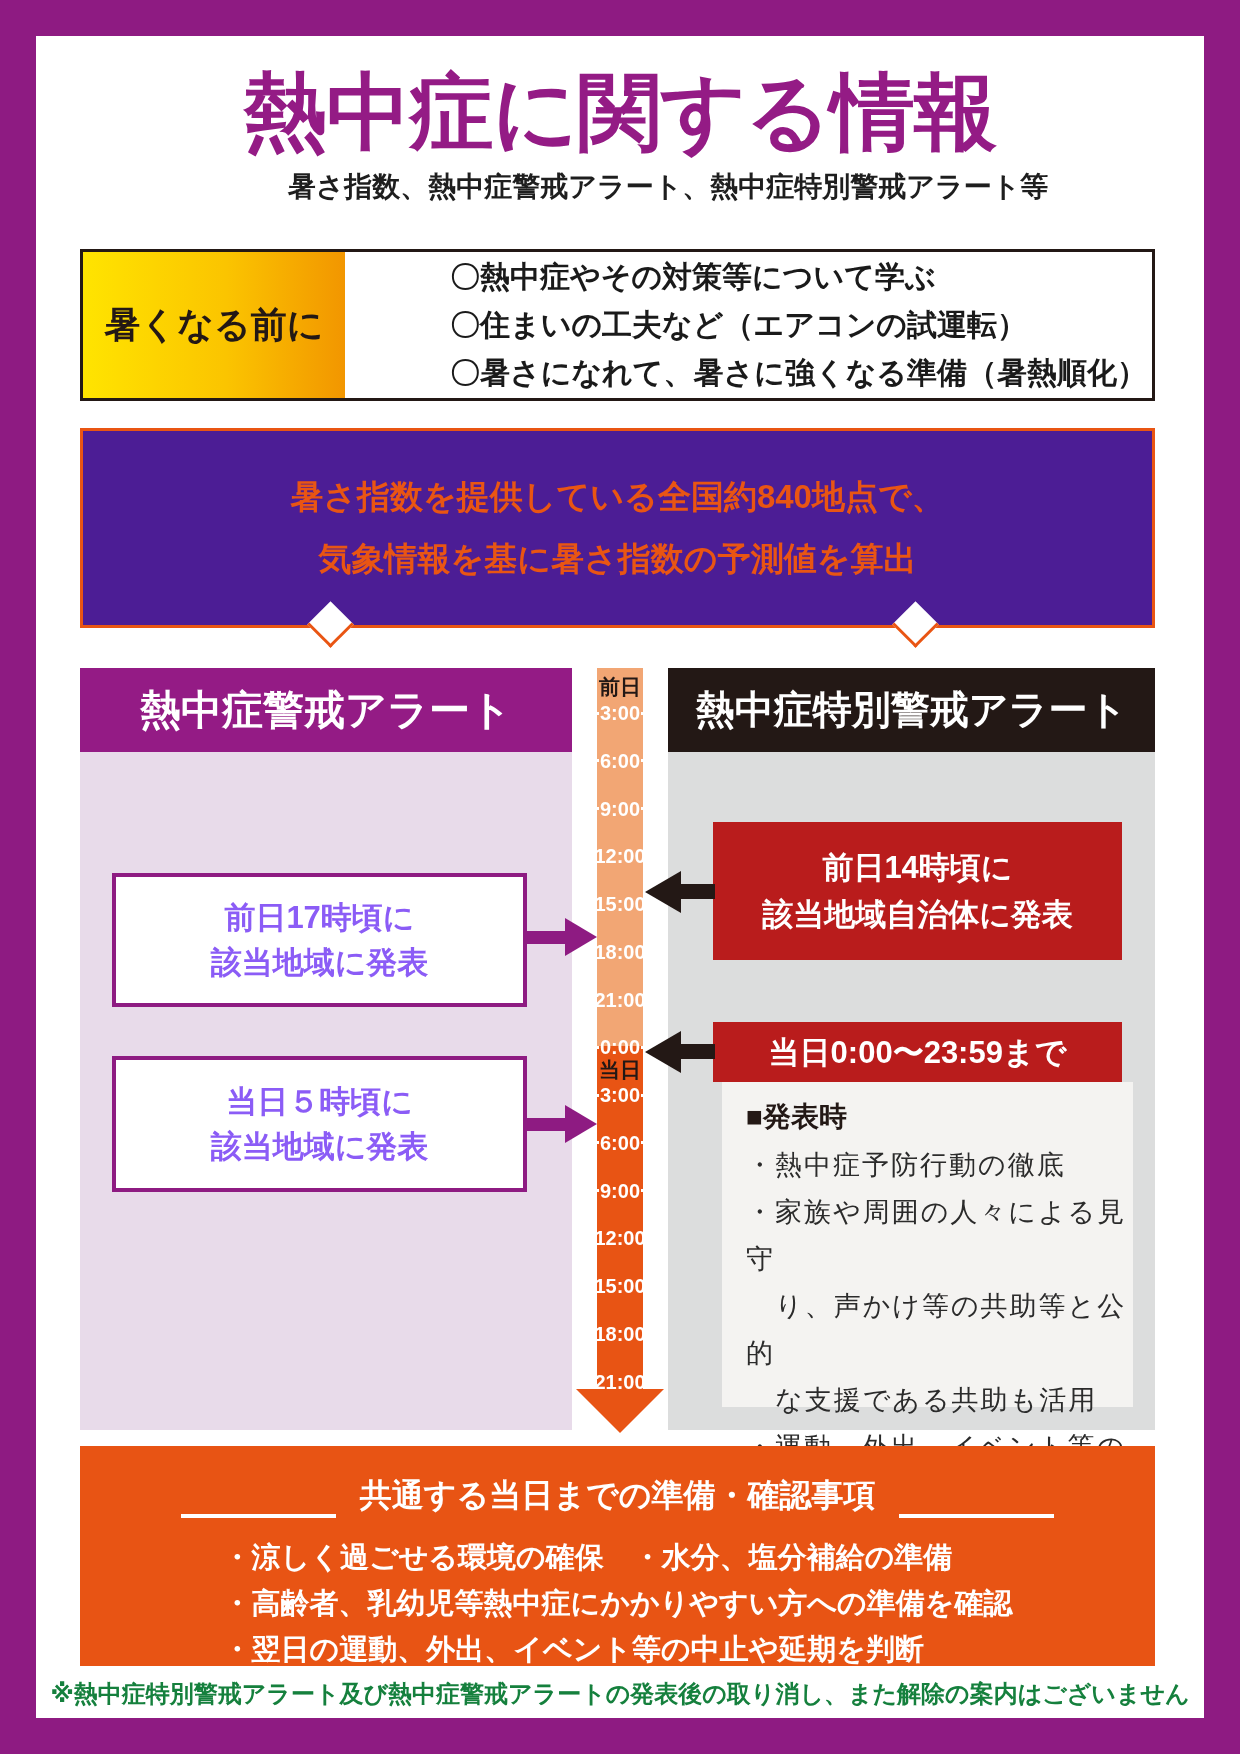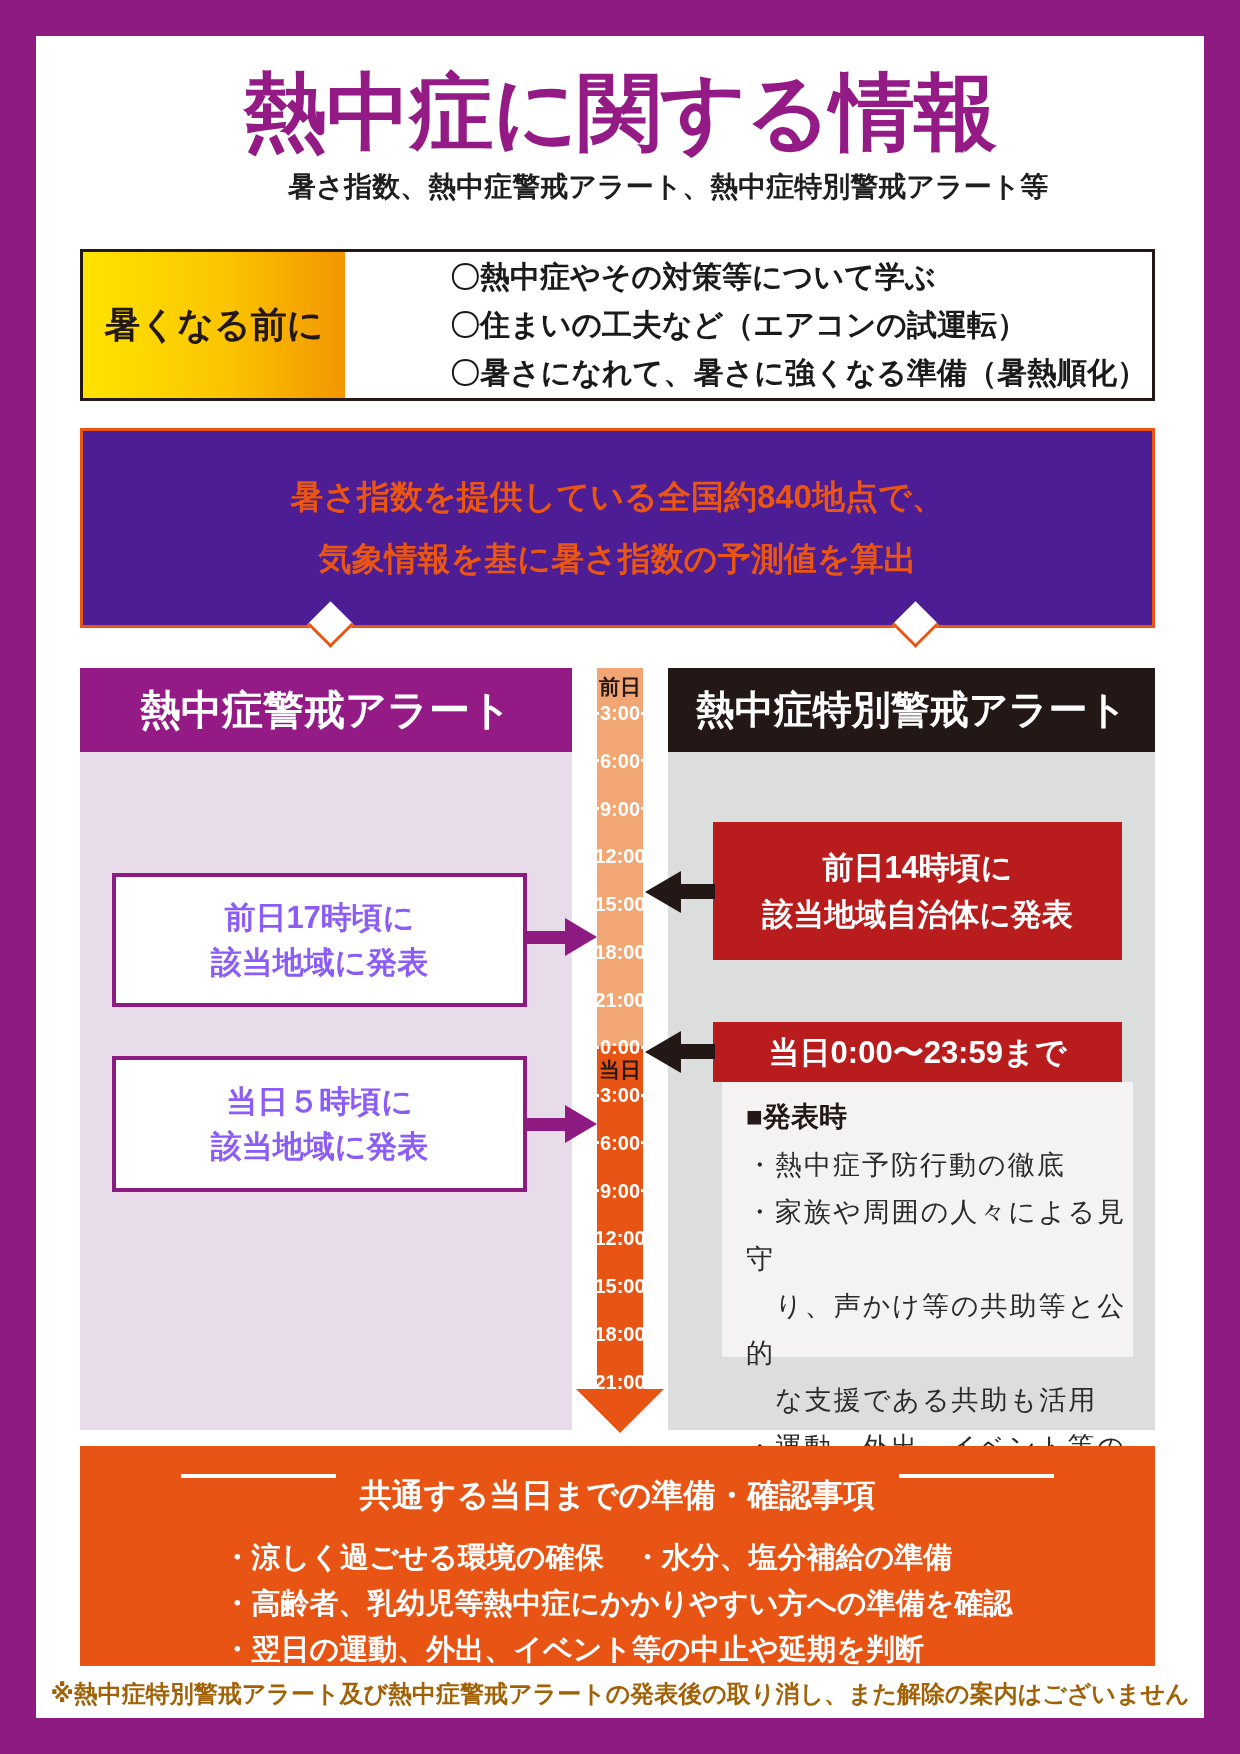--- a/index.html
+++ b/index.html
@@ -50,21 +50,21 @@
     color:#8b5cf6;font-size:31px;font-weight:900;line-height:45px;white-space:pre-line;}
   .wb1{left:112px;top:873px;height:134px;}
   .wb2{left:112px;top:1056px;height:136px;}
 
   .callout{position:absolute;left:713px;width:409px;background:#b91c1c;
     display:flex;align-items:center;justify-content:center;text-align:center;
     color:#fff;font-size:31px;font-weight:800;line-height:47px;white-space:pre-line;}
   .co1{top:822px;height:138px;}
   .co2{top:1022px;height:60px;}
 
-  .info-box{position:absolute;left:722px;top:1082px;width:411px;height:275px;background:#F4F3F1;
+  .info-box{position:absolute;left:722px;top:1082px;width:411px;height:325px;background:#F4F3F1;
     box-sizing:border-box;padding:16px 0 0 24px;}
   .info-title{font-size:28px;font-weight:900;color:#231815;margin-bottom:6px;}
   .info-lines{font-size:27px;font-weight:400;color:#2b2b2b;line-height:47px;
     letter-spacing:2px;white-space:pre-line;}
 
   
   .strip{position:absolute;left:597px;top:668px;width:46px;height:722px;background:#F2A674;}
   .strip-dark{position:absolute;left:0;top:378px;width:100%;height:344px;background:#E85414;}
   .day-label{position:absolute;width:100%;text-align:center;font-size:21px;font-weight:900;color:#231815;}
   .day1{top:5px;}
@@ -79,29 +79,29 @@
   .shaft{position:absolute;}
   .p-shaft{background:#8E1B82;height:13px;width:38px;left:527px;}
   .p-head{position:absolute;width:0;height:0;border-top:19px solid transparent;border-bottom:19px solid transparent;
     border-left:32px solid #8E1B82;left:565px;}
   .b-shaft{background:#231815;height:15px;width:36px;left:679px;}
   .b-head{position:absolute;width:0;height:0;border-top:21px solid transparent;border-bottom:21px solid transparent;
     border-right:36px solid #231815;left:645px;}
 
   
   .bottom-box{position:absolute;left:80px;top:1446px;width:1075px;height:220px;background:#E85414;color:#fff;}
-  .bb-title{position:absolute;top:28px;left:0;width:100%;display:flex;align-items:flex-start;justify-content:center;
+  .bb-title{position:absolute;top:28px;left:0;width:100%;display:flex;align-items:flex-end;justify-content:center;
     font-size:32px;font-weight:900;}
   .bb-dash{width:155px;height:4px;background:#fff;margin:0 24px;flex:0 0 auto;}
   .bb-items{position:absolute;top:88px;left:0;right:0;}
   .bb-items-inner{width:max-content;margin:0 auto;font-size:29px;font-weight:800;
     line-height:46px;white-space:pre-line;}
 
   .footnote{position:absolute;top:1678px;left:0;width:100%;text-align:center;
-    font-size:24px;font-weight:700;color:#a16207;}
+    font-size:24px;font-weight:700;color:#15803d;}
 </style>
 </head>
 <body>
 
 <div class="page">
   <div class="frame"></div>
 
   <div class="title">熱中症に関する情報</div>
   <div class="subtitle">暑さ指数、熱中症警戒アラート、熱中症特別警戒アラート等</div>
 

